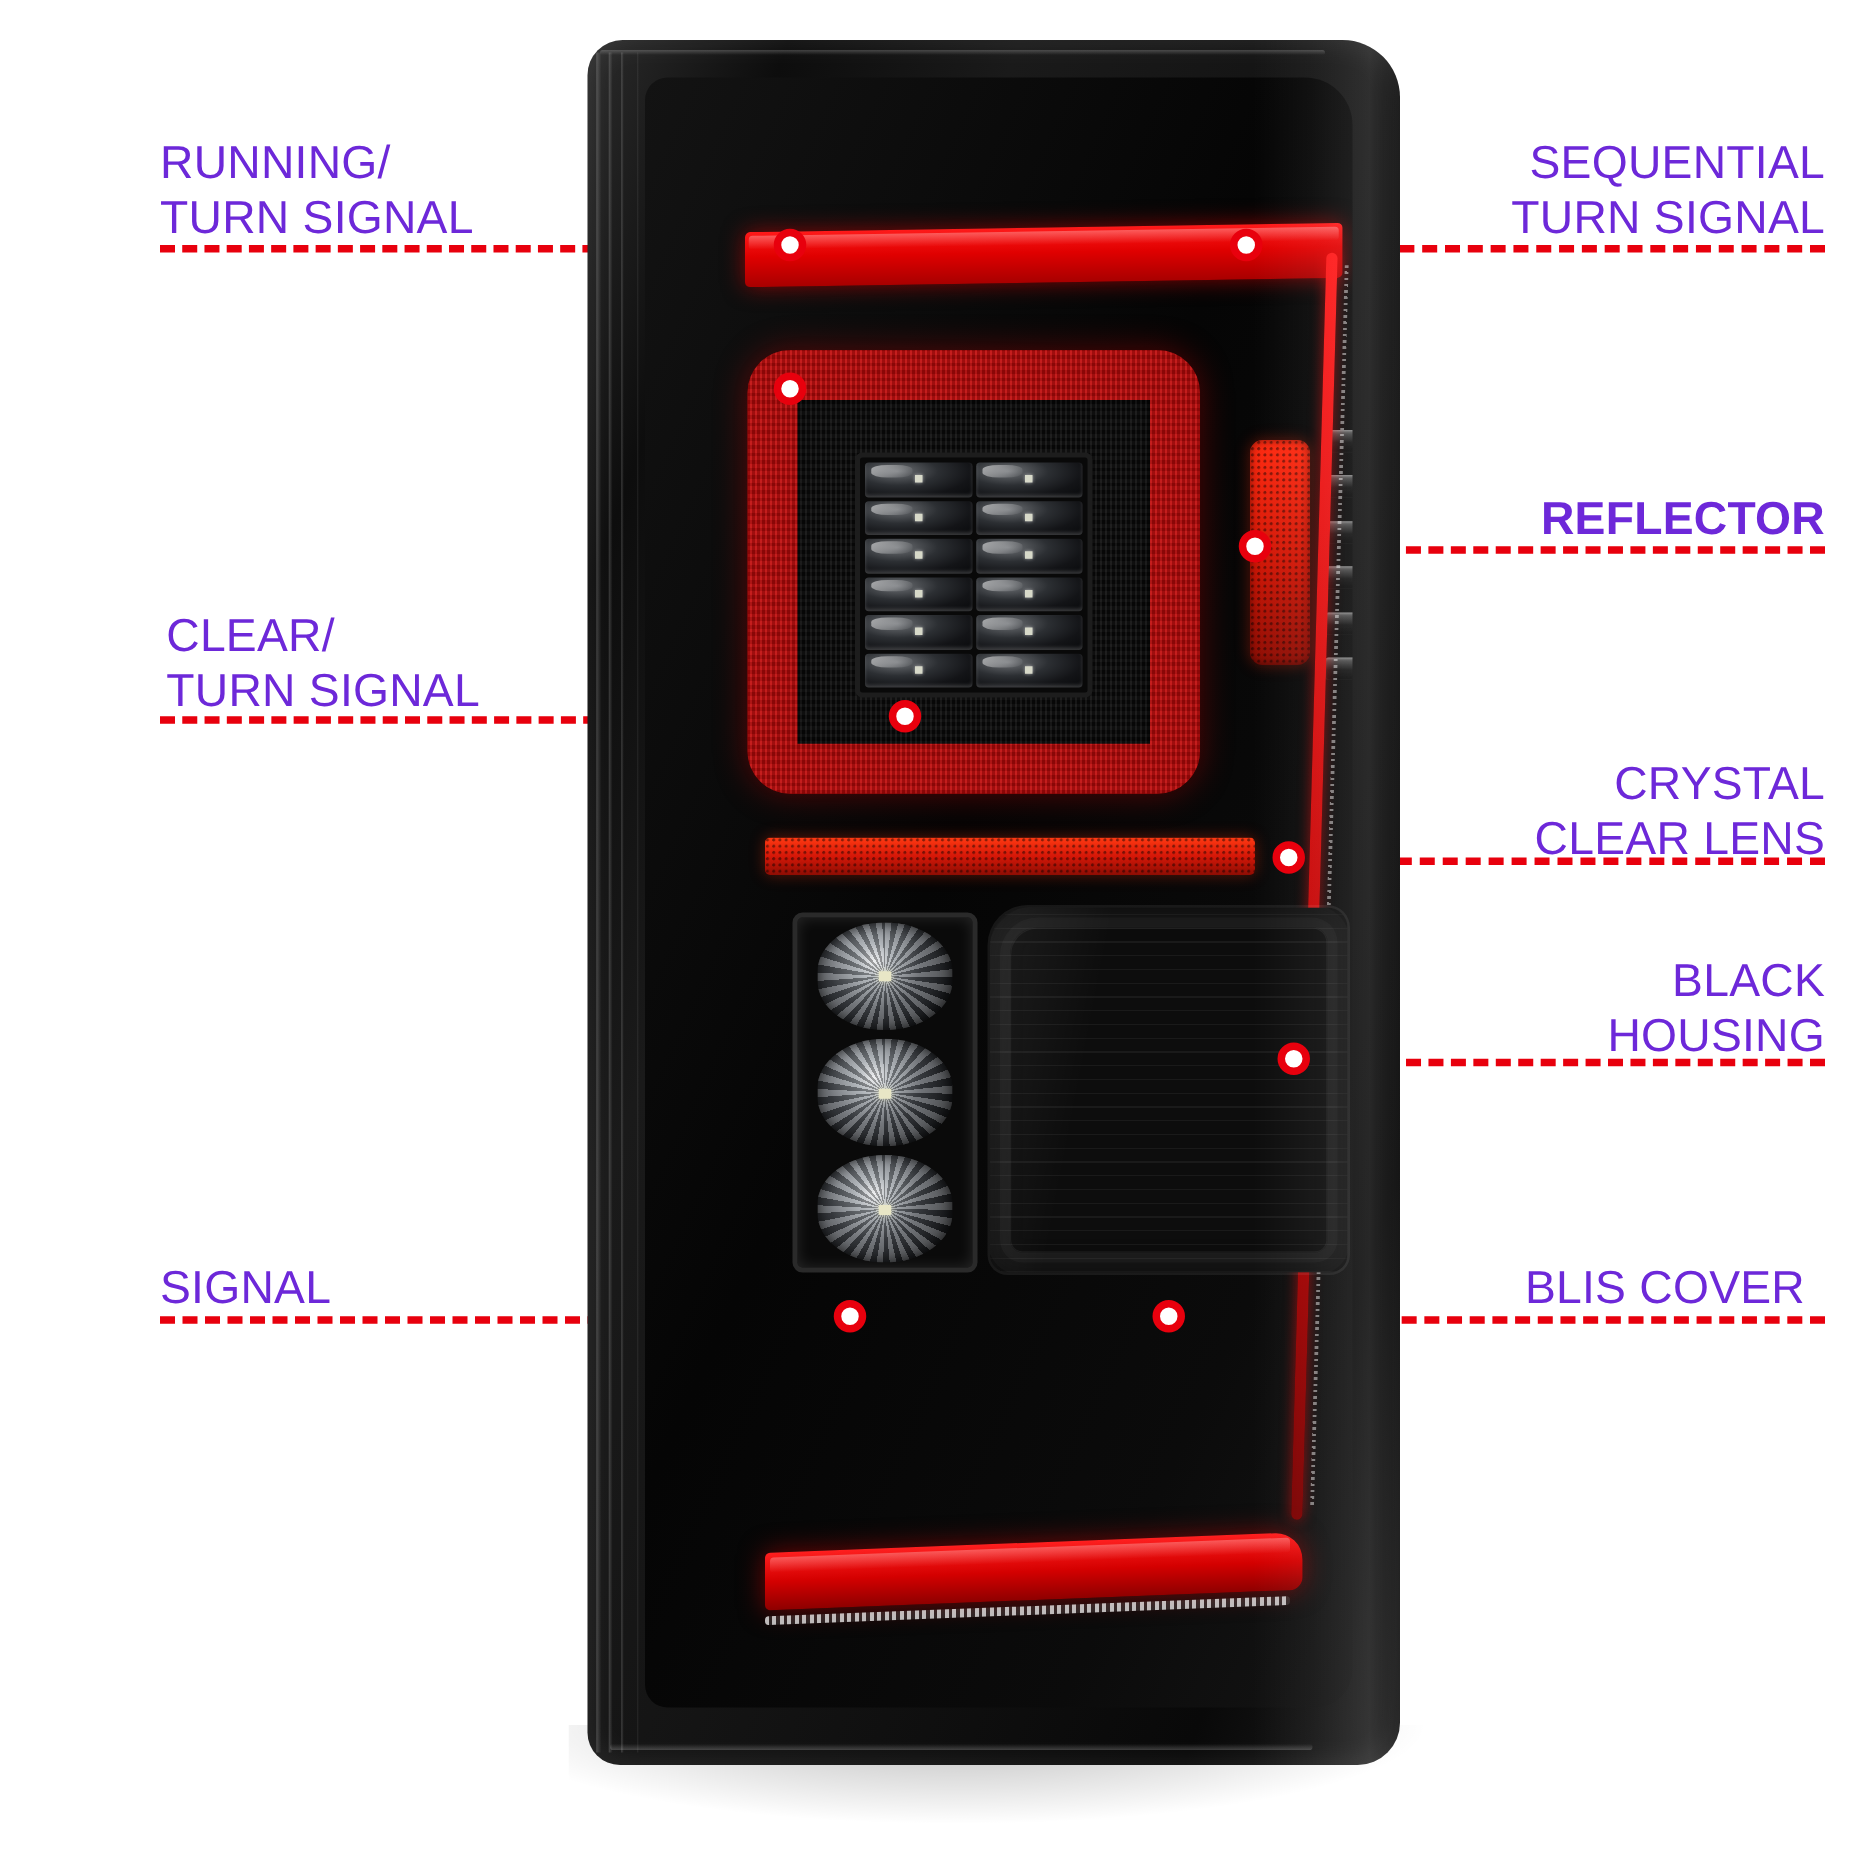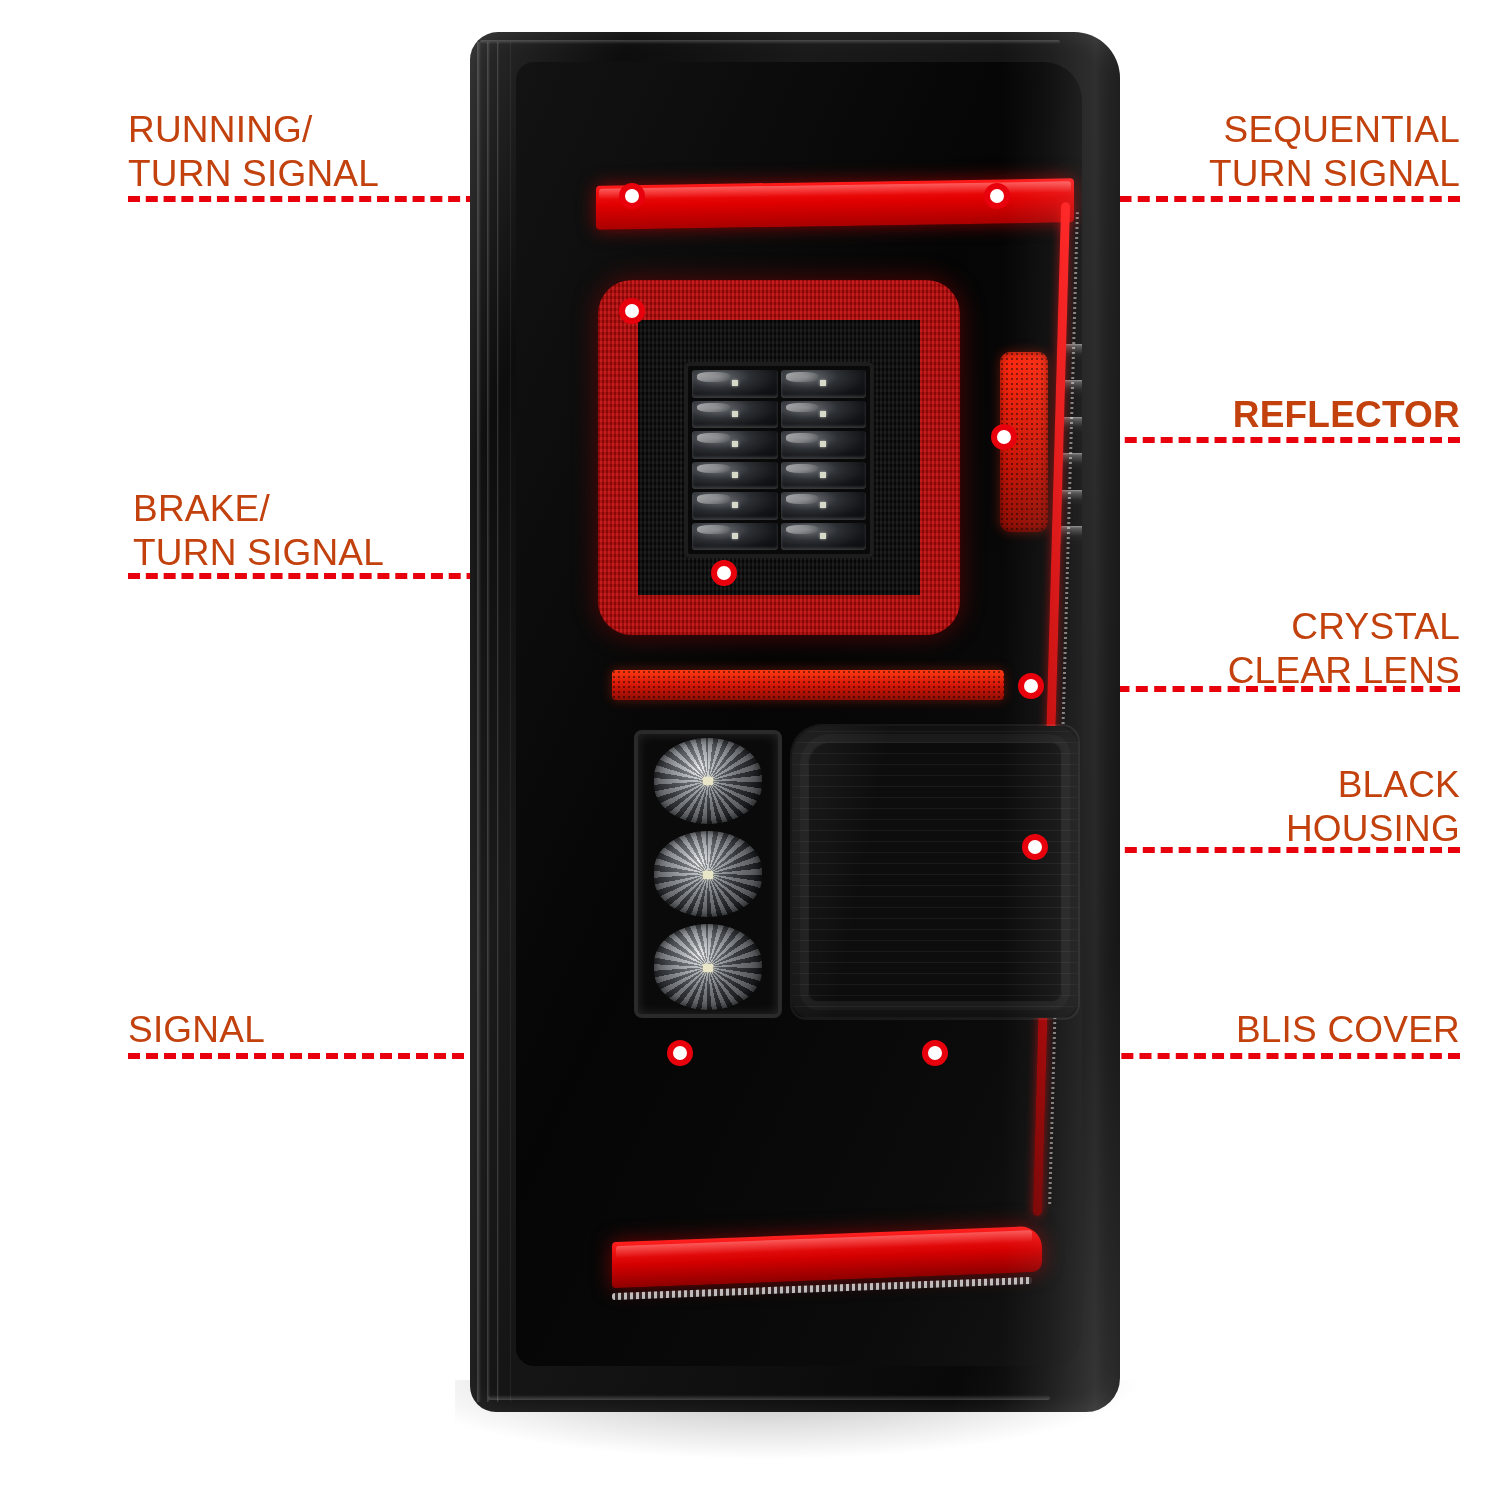--- a/index.html
+++ b/index.html
@@ -2,21 +2,21 @@
 <html><head>
 <meta charset="utf-8">
 <style>
   html,body{margin:0;padding:0;background:#ffffff;}
   body{width:1500px;height:1500px;position:relative;overflow:hidden;
        font-family:"Liberation Sans", sans-serif;}
 
   
   .label{
     position:absolute;
-    color:#c2410c;
+    color:#6d28d9;
     font-size:37px;
     line-height:44px;
     letter-spacing:.2px;
     white-space:pre-line;
     font-weight:400;
   }
   .label.left{text-align:left;}
   .label.right{text-align:right;}
 
   
@@ -382,21 +382,21 @@
 </div>
 <div id="shadow"></div>
 
 <div class="label left" style="left:128px; top:108px;">RUNNING/
 TURN SIGNAL</div>
 <div class="lead" style="left:128px; top:196px; width:510px;"></div>
 <div class="lead vert" style="left:632px; top:196px; height:122px;"></div>
 <div class="dot" style="left:619px; top:183px;"></div>
 <div class="dot" style="left:619px; top:298px;"></div>
 
-<div class="label left" style="left:133px; top:487px;">BRAKE/
+<div class="label left" style="left:133px; top:487px;">CLEAR/
 TURN SIGNAL</div>
 <div class="lead" style="left:128px; top:573px; width:600px;"></div>
 <div class="dot" style="left:711px; top:560px;"></div>
 
 <div class="label left" style="left:128px; top:1008px;">SIGNAL</div>
 <div class="lead" style="left:128px; top:1053px; width:552px;"></div>
 <div class="dot" style="left:667px; top:1040px;"></div>
 
 <div class="label right" style="right:40px; top:108px; width:600px;">SEQUENTIAL
 TURN SIGNAL</div>
@@ -410,15 +410,15 @@
 <div class="label right" style="right:40px; top:605px; width:600px;text-align:right;">CRYSTAL
 CLEAR LENS</div>
 <div class="lead" style="left:1044px; top:686px; width:416px;"></div>
 <div class="dot" style="left:1018px; top:673px;"></div>
 
 <div class="label right" style="right:40px; top:763px; width:600px;">BLACK
 HOUSING</div>
 <div class="lead" style="left:1053px; top:847px; width:407px;"></div>
 <div class="dot" style="left:1022px; top:834px;"></div>
 
-<div class="label right" style="right:40px; top:1008px; width:600px;">BLIS COVER</div>
+<div class="label right" style="right:56px; top:1008px; width:600px;">BLIS COVER</div>
 <div class="lead" style="left:958px; top:1053px; width:502px;"></div>
 <div class="dot" style="left:922px; top:1040px;"></div>
 
 </body></html>

